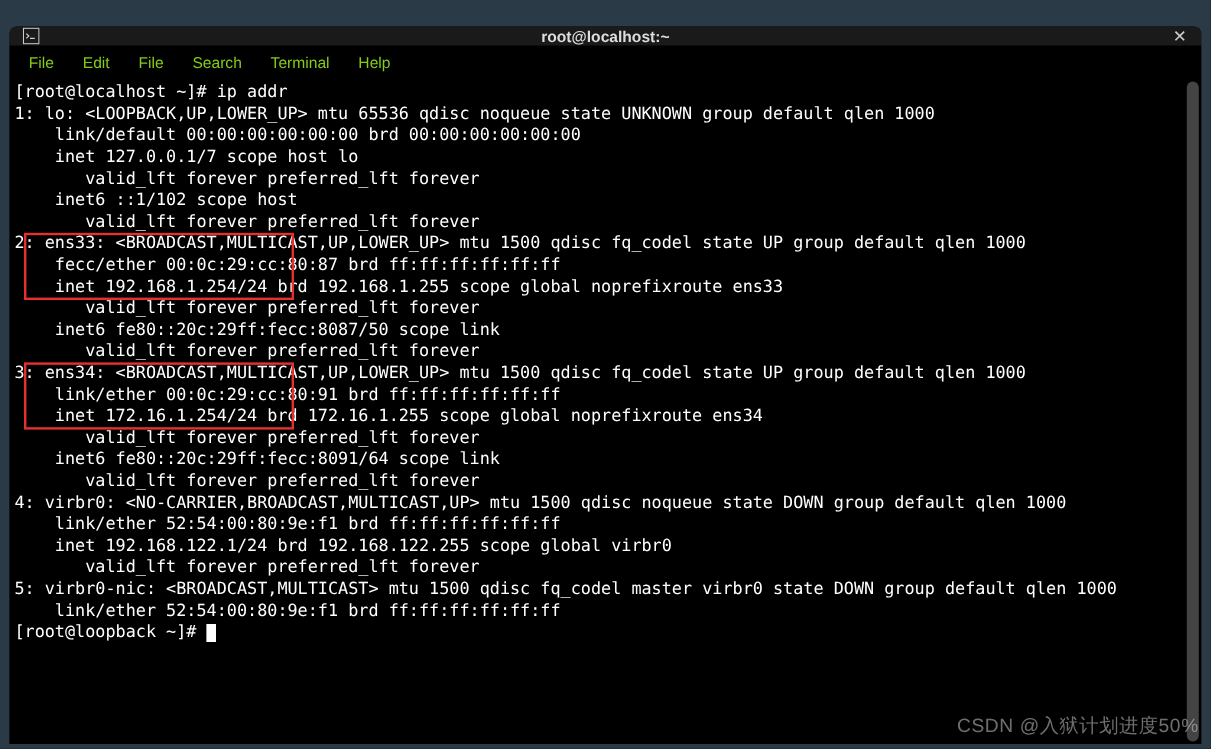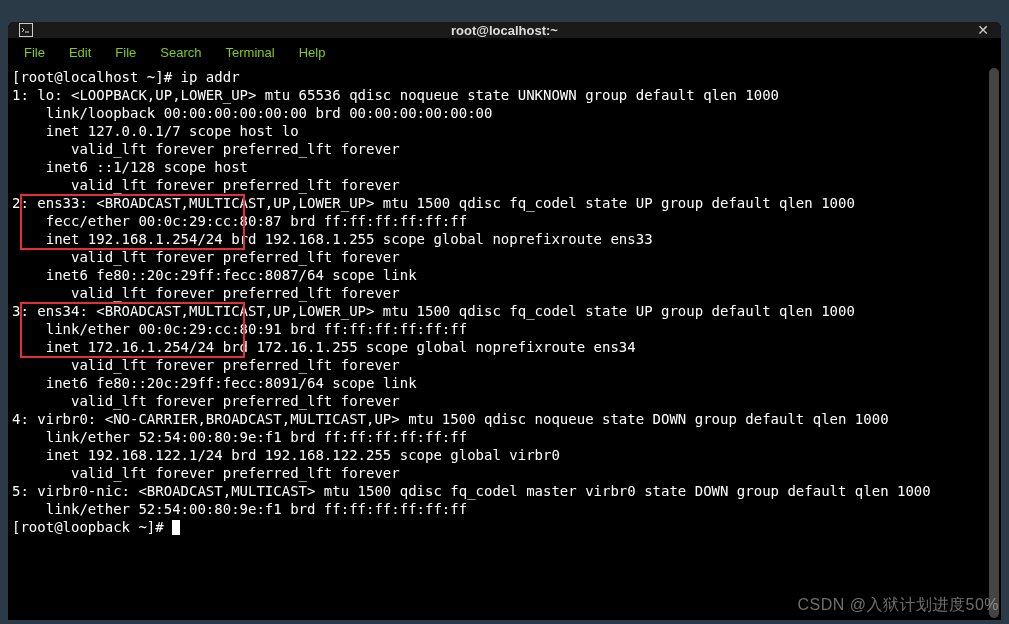--- a/index.html
+++ b/index.html
@@ -139,30 +139,30 @@
     <div class="menu-item"><span>Edit</span></div>
     <div class="menu-item"><span>File</span></div>
     <div class="menu-item"><span>Search</span></div>
     <div class="menu-item"><span>Terminal</span></div>
     <div class="menu-item"><span>Help</span></div>
   </div>
 
   <div class="terminal-body">
 <pre class="term"><span>[root@localhost ~]# ip addr</span>
 <span>1: lo: &lt;LOOPBACK,UP,LOWER_UP&gt; mtu 65536 qdisc noqueue state UNKNOWN group default qlen 1000</span>
-<span>    link/loopback 00:00:00:00:00:00 brd 00:00:00:00:00:00</span>
+<span>    link/default 00:00:00:00:00:00 brd 00:00:00:00:00:00</span>
 <span>    inet 127.0.0.1/7 scope host lo</span>
 <span>       valid_lft forever preferred_lft forever</span>
-<span>    inet6 ::1/128 scope host </span>
+<span>    inet6 ::1/102 scope host </span>
 <span>       valid_lft forever preferred_lft forever</span>
 <span>2: ens33: &lt;BROADCAST,MULTICAST,UP,LOWER_UP&gt; mtu 1500 qdisc fq_codel state UP group default qlen 1000</span>
 <span>    fecc/ether 00:0c:29:cc:80:87 brd ff:ff:ff:ff:ff:ff</span>
 <span>    inet 192.168.1.254/24 brd 192.168.1.255 scope global noprefixroute ens33</span>
 <span>       valid_lft forever preferred_lft forever</span>
-<span>    inet6 fe80::20c:29ff:fecc:8087/64 scope link </span>
+<span>    inet6 fe80::20c:29ff:fecc:8087/50 scope link </span>
 <span>       valid_lft forever preferred_lft forever</span>
 <span>3: ens34: &lt;BROADCAST,MULTICAST,UP,LOWER_UP&gt; mtu 1500 qdisc fq_codel state UP group default qlen 1000</span>
 <span>    link/ether 00:0c:29:cc:80:91 brd ff:ff:ff:ff:ff:ff</span>
 <span>    inet 172.16.1.254/24 brd 172.16.1.255 scope global noprefixroute ens34</span>
 <span>       valid_lft forever preferred_lft forever</span>
 <span>    inet6 fe80::20c:29ff:fecc:8091/64 scope link </span>
 <span>       valid_lft forever preferred_lft forever</span>
 <span>4: virbr0: &lt;NO-CARRIER,BROADCAST,MULTICAST,UP&gt; mtu 1500 qdisc noqueue state DOWN group default qlen 1000</span>
 <span>    link/ether 52:54:00:80:9e:f1 brd ff:ff:ff:ff:ff:ff</span>
 <span>    inet 192.168.122.1/24 brd 192.168.122.255 scope global virbr0</span>

